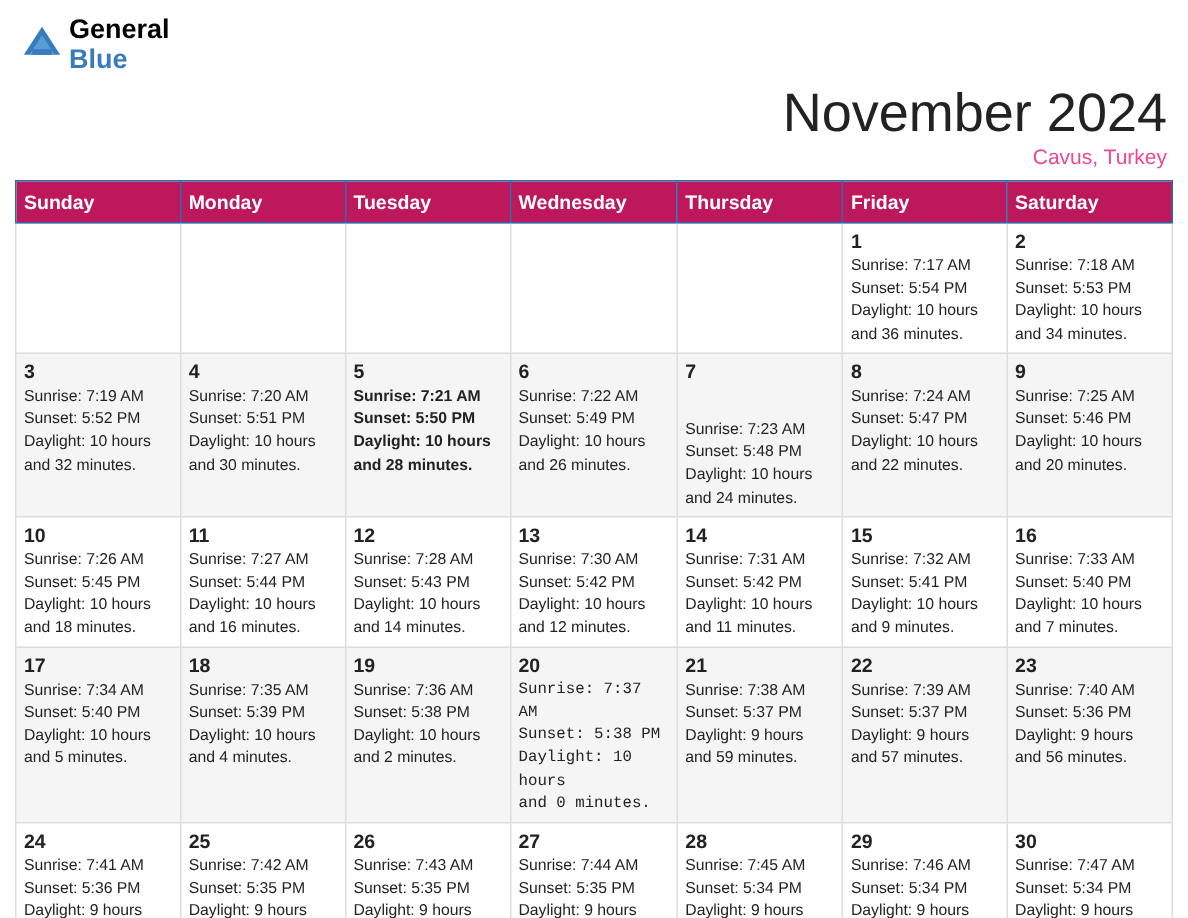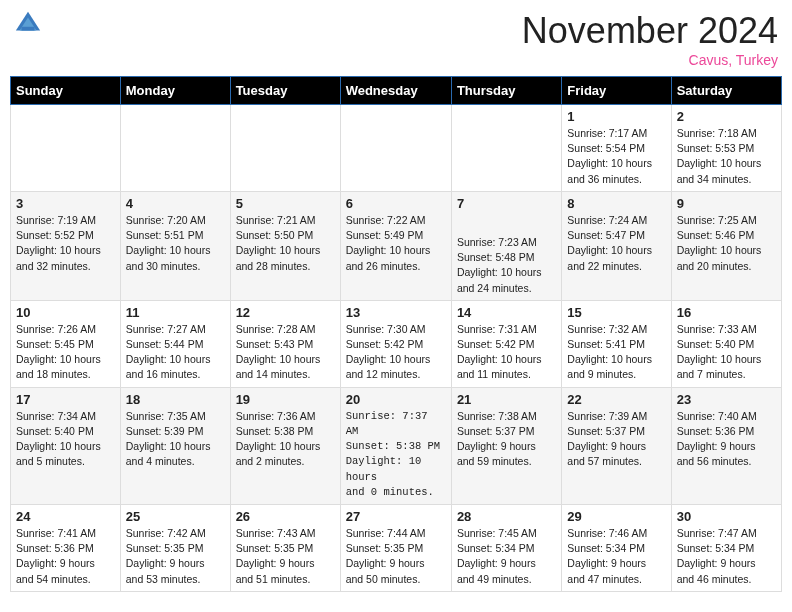--- a/index.html
+++ b/index.html
@@ -33,32 +33,33 @@
       width: 28px;
       height: 28px;
     }
     .title-block {
       text-align: right;
     }
     .month-title {
       font-size: 36px;
       font-weight: normal;
       color: #222;
+      margin-top: 44px;
     }
     .location {
       font-size: 14px;
       color: #ec4899;
     }
     .calendar {
       width: 100%;
       border-collapse: collapse;
       border: 1px solid #ccc;
     }
     .calendar th {
-      background-color: #000000;
+      background-color: #be185d;
       color: #fff;
       font-size: 13px;
       font-weight: bold;
       padding: 6px 5px;
       text-align: left;
       border: 1px solid #2a6aaf;
     }
     .calendar td {
       vertical-align: top;
       padding: 4px 5px;
@@ -99,20 +100,24 @@
 </head>
 <body>
 
 <div class="header">
   <div class="logo">
     <svg class="logo-icon" viewBox="0 0 30 30" xmlns="http://www.w3.org/2000/svg">
       <polygon points="15,2 28,22 2,22" fill="#3a7bbf"></polygon>
       <polygon points="15,8 24,22 6,22" fill="#5a9fd4"></polygon>
       <rect x="8" y="18" width="14" height="4" fill="#3a7bbf"></rect>
     </svg>
+    <div class="logo-text">
+      <span class="general">General</span>
+      <span class="blue">Blue</span>
+    </div>
   </div>
   <div class="title-block">
     <div class="month-title">November 2024</div>
     <div class="location">Cavus, Turkey</div>
   </div>
 </div>
 
 <table class="calendar" id="cal-table">
   <thead>
     <tr id="header-row">
@@ -157,21 +162,21 @@
         </td>
         <td>
           <span class="day-number">4</span>
           <div class="day-info" style="white-space: pre-line;">Sunrise: 7:20 AM
 Sunset: 5:51 PM
 Daylight: 10 hours
 and 30 minutes.</div>
         </td>
         <td>
           <span class="day-number">5</span>
-          <div class="day-info" style="white-space: pre-line;">Sunrise: 7:21 AM
+          <div class="day-info" style="white-space: pre-line; font-weight: bold;">Sunrise: 7:21 AM
 Sunset: 5:50 PM
 Daylight: 10 hours
 and 28 minutes.</div>
         </td>
         <td>
           <span class="day-number">6</span>
           <div class="day-info" style="white-space: pre-line;">Sunrise: 7:22 AM
 Sunset: 5:49 PM
 Daylight: 10 hours
 and 26 minutes.</div>

